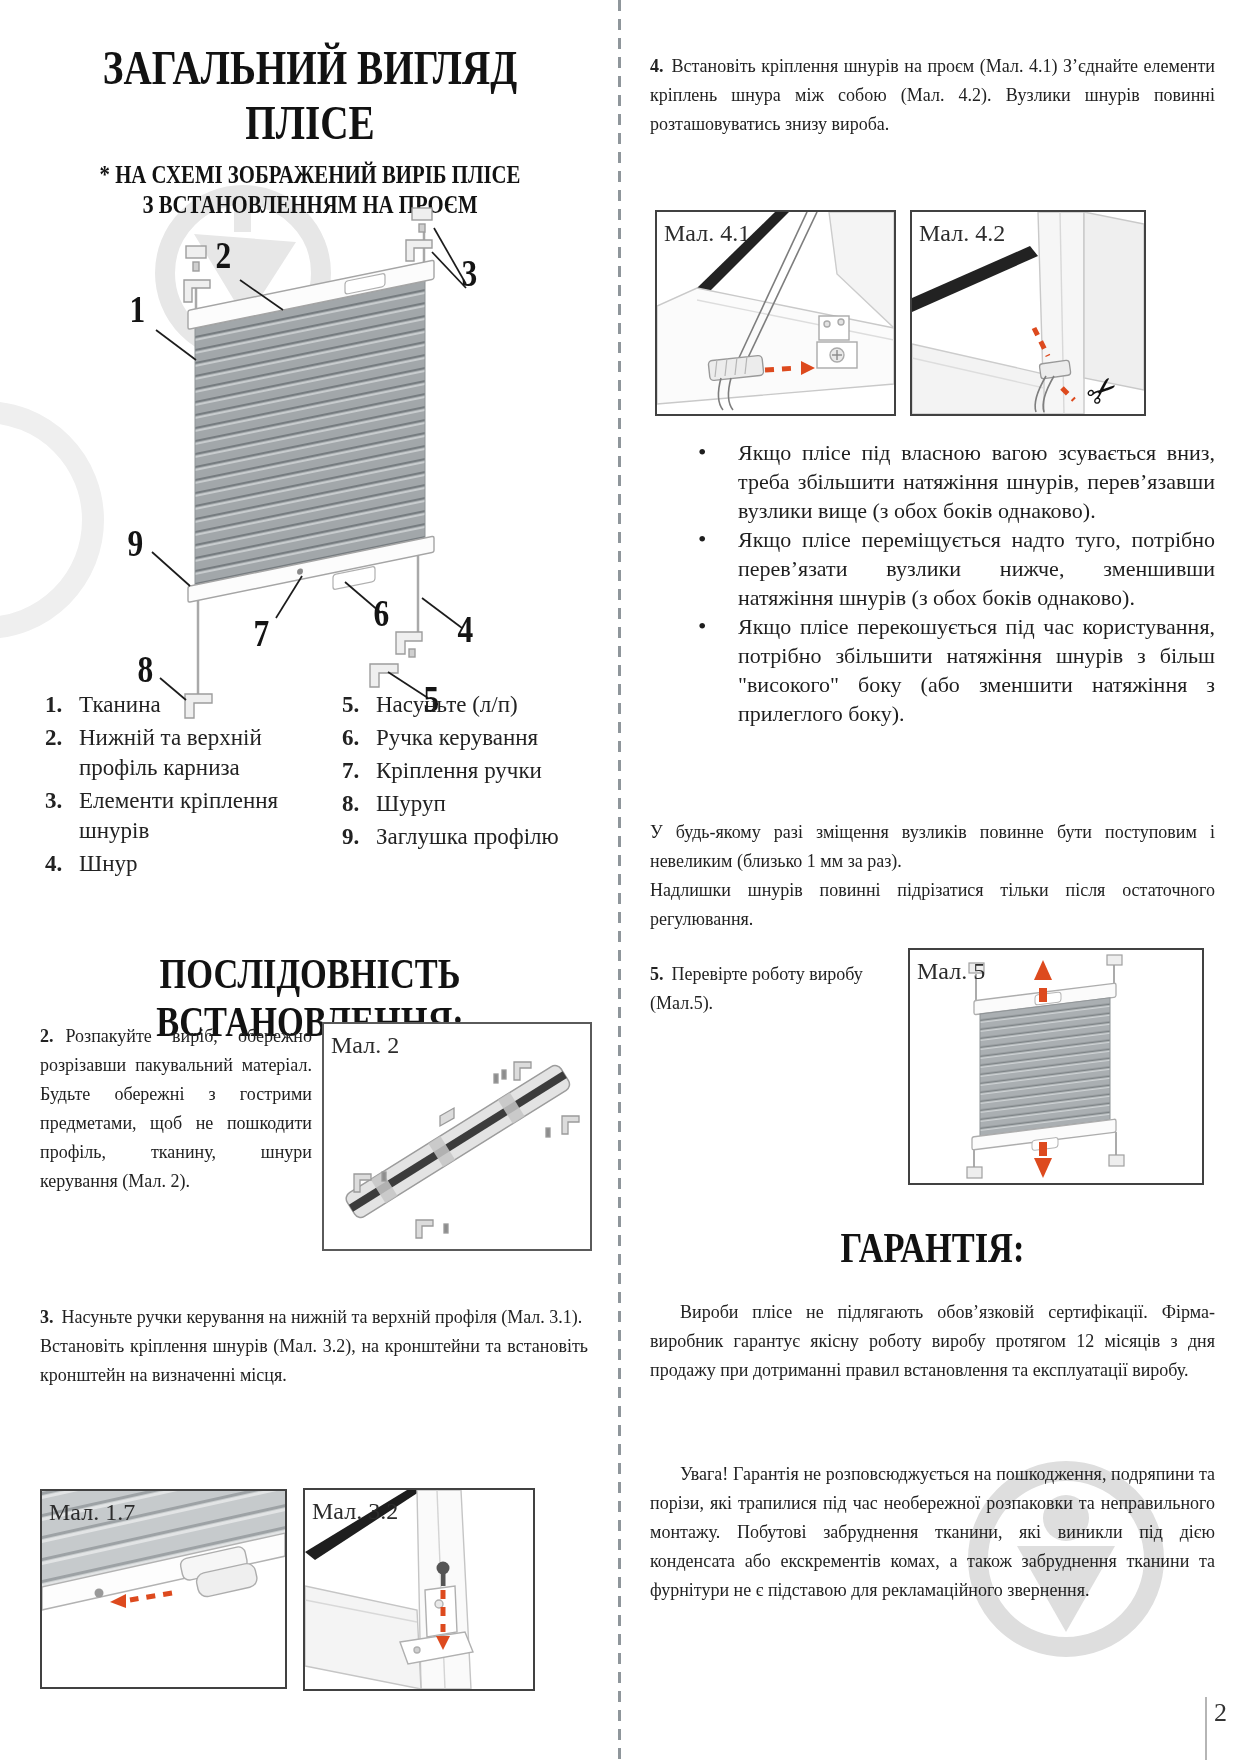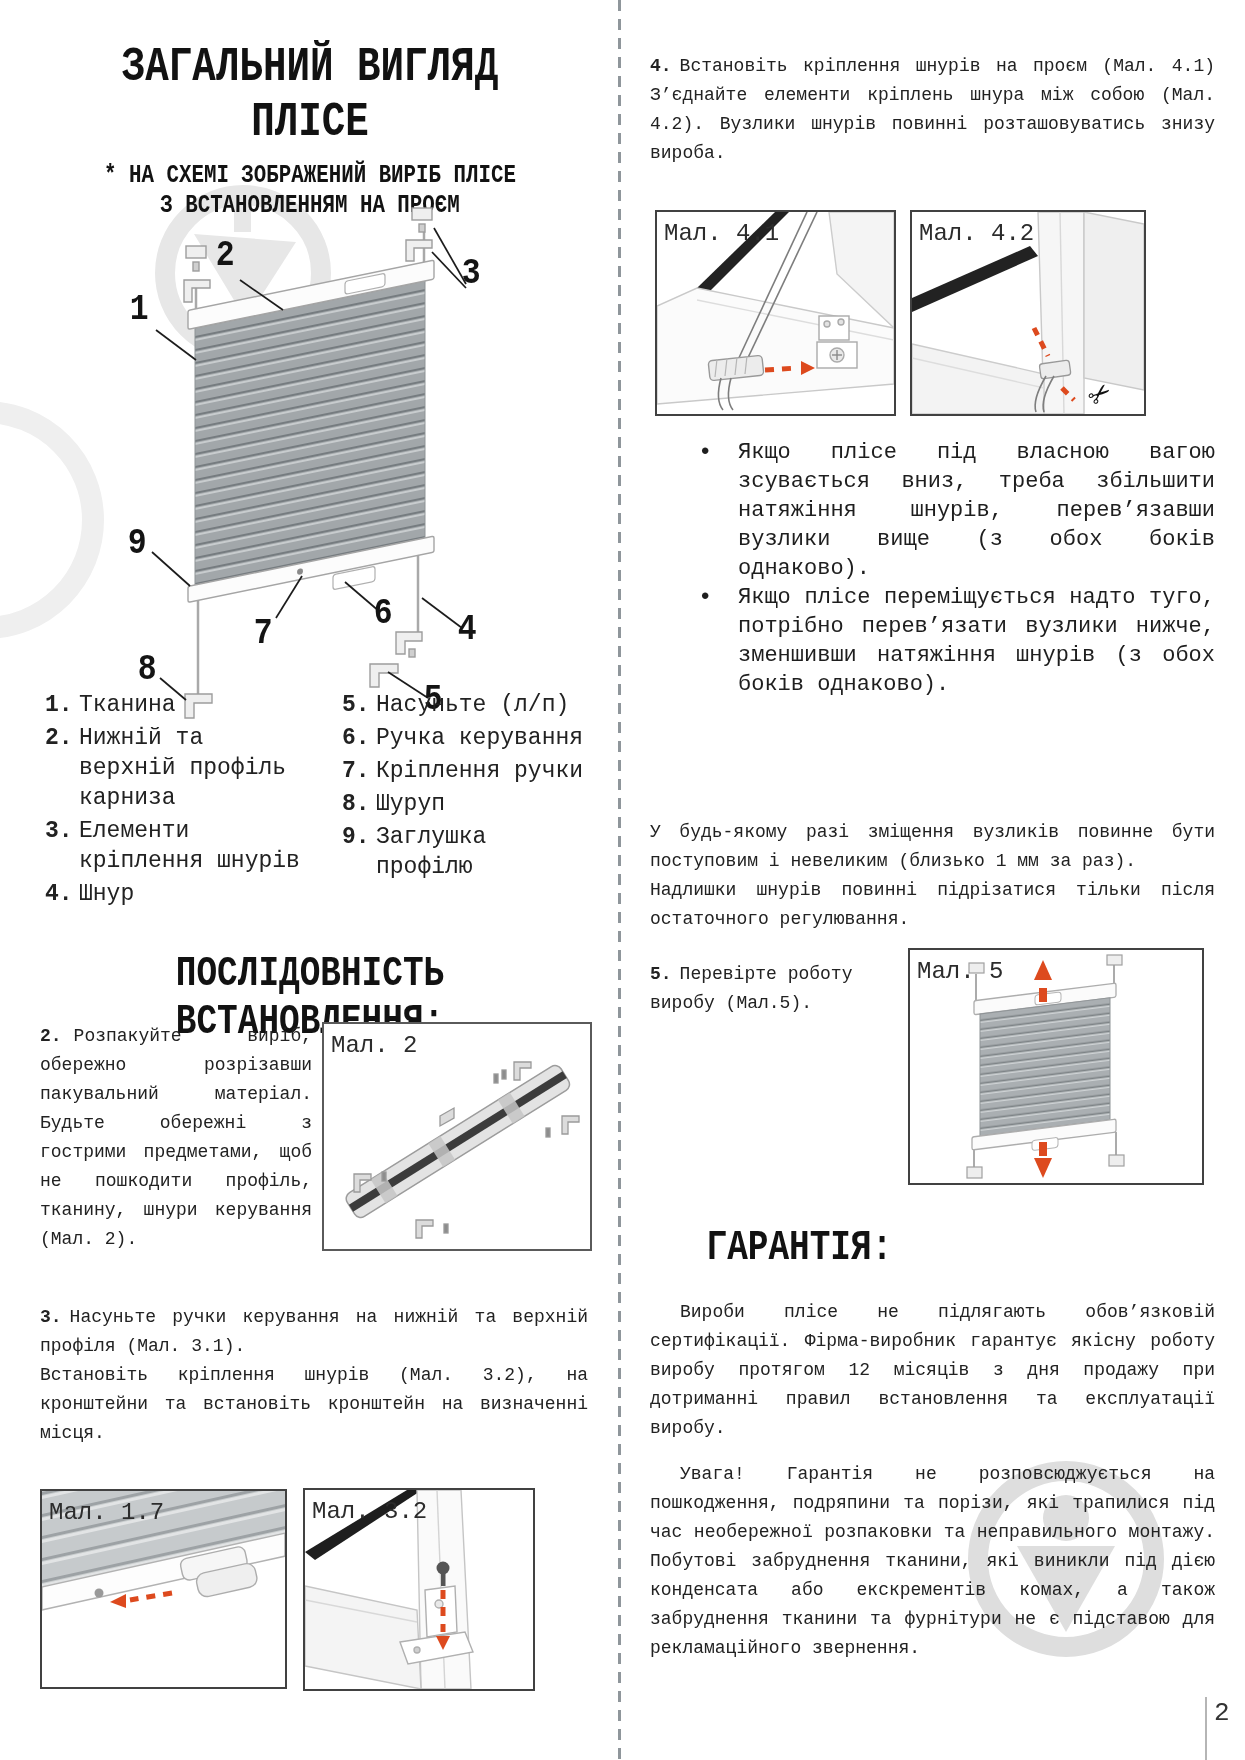--- a/index.html
+++ b/index.html
@@ -1,32 +1,32 @@
 <!DOCTYPE html>
 <html><head>
 <meta charset="utf-8">
 <style>
   html,body{margin:0;padding:0;background:#d7d7d7;}
   .page{position:relative;width:1245px;height:1760px;background:#ffffff;margin:0 auto;
-        font-family:Liberation Mono, monospace;color:#1e1e1e;overflow:hidden;}
+        font-family:Liberation Serif, serif;color:#1e1e1e;overflow:hidden;}
   .abs{position:absolute;}
   
   .wm{position:absolute;z-index:0;}
   
   .divider{position:absolute;left:618px;top:0;width:3px;height:1760px;z-index:1;
            background:repeating-linear-gradient(to bottom,#8f969b 0 11px,transparent 11px 19px);}
   
   .cond{transform:scaleX(0.8);transform-origin:50% 50%;}
   .title{left:30px;top:40px;width:560px;text-align:center;font-weight:800;color:#121212;
          font-size:49px;line-height:55px;letter-spacing:0;z-index:2;}
   .subtitle{left:30px;top:160px;width:560px;text-align:center;font-weight:800;color:#121212;
             font-size:26px;line-height:30px;z-index:2;}
   .seq-heading{left:30px;top:950px;width:560px;text-align:center;font-weight:800;color:#121212;
                font-size:43px;line-height:48px;z-index:2;}
-  .war-heading{left:650px;top:1224px;width:565px;text-align:left;font-weight:800;color:#121212;
+  .war-heading{left:650px;top:1224px;width:565px;text-align:center;font-weight:800;color:#121212;
                font-size:43px;line-height:48px;z-index:2;}
   
   .p{font-size:18px;line-height:29px;text-align:justify;color:#222;z-index:2;}
   .p b{font-weight:700;margin-right:12px;}
   .p .tight{margin-right:8px;}
   .indent{text-indent:30px;}
   .left-al{text-align:left;}
   
   .legend{z-index:2;font-size:23px;line-height:30px;color:#222;}
   .legend .li{position:relative;padding-left:34px;margin-bottom:3px;}
@@ -305,20 +305,21 @@
         <line x1="150" y1="176" x2="162" y2="188" stroke="#dd4a1e" stroke-width="5" stroke-dasharray="8 7"></line>
       </g>
       <text x="178" y="196" font-size="36" fill="#111" transform="rotate(-40 185 185)">✂</text>
     </svg>
     <div class="flabel">Мал. 4.2</div>
   </div>
 
   <div class="abs bullets" style="left:650px;top:438px;width:565px">
     <div class="bli">Якщо плісе під власною вагою зсувається вниз, треба збільшити натяжіння шнурів, перев’язавши вузлики вище (з обох боків однаково).</div>
     <div class="bli">Якщо плісе переміщується надто туго, потрібно перев’язати вузлики нижче, зменшивши натяжіння шнурів (з обох боків однаково).</div>
+    <div class="bli">Якщо плісе перекошується під час користування, потрібно збільшити натяжіння шнурів з більш "високого" боку (або зменшити натяжіння з прилеглого боку).</div>
   </div>
 
   <div class="abs p" style="left:650px;top:818px;width:565px">
     <div>У будь-якому разі зміщення вузликів повинне бути поступовим і невеликим (близько 1 мм за раз).</div>
     <div>Надлишки шнурів повинні підрізатися тільки після остаточного регулювання.</div>
   </div>
 
   <div class="abs p left-al" style="left:650px;top:960px;width:245px">
     <b class="tight">5.</b><span>Перевірте роботу виробу (Мал.5).</span>
   </div>

